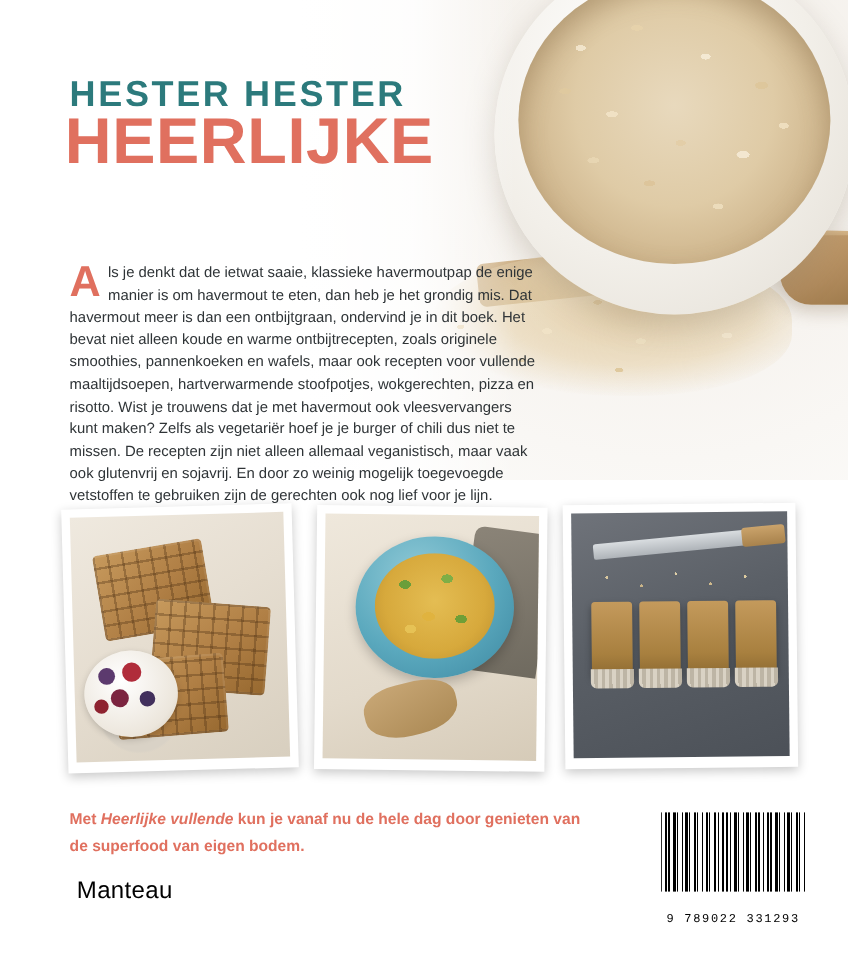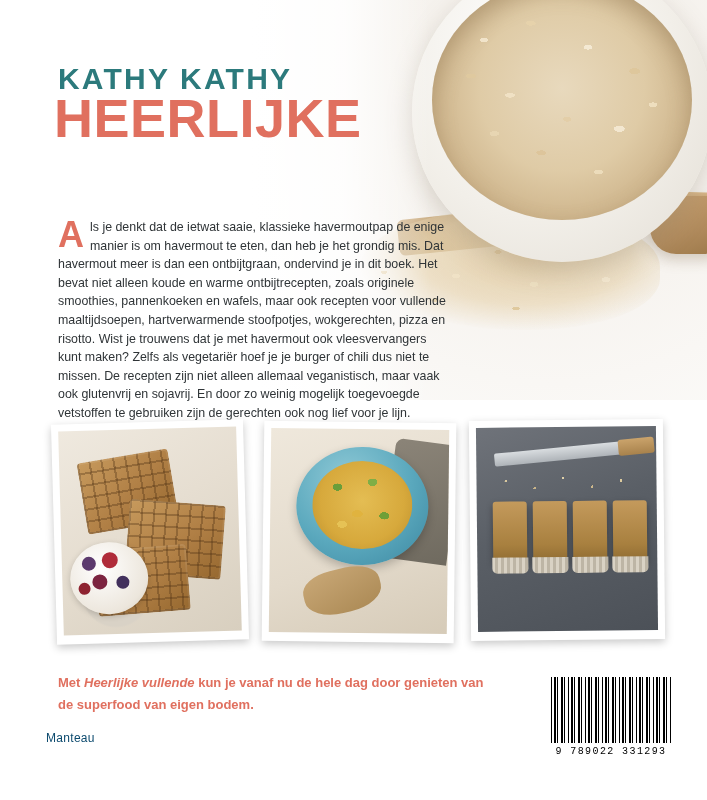--- a/index.html
+++ b/index.html
@@ -331,24 +331,24 @@
     top: 672px;
     width: 430px;
     font-size: 13px;
     line-height: 22px;
     font-weight: bold;
     color: #e0705f;
   }
   .footer-text em { font-style: italic; }
   .publisher {
     position: absolute;
-    left: 46px;
+    left: 64px;
     top: 731px;
-    font-size: 12px;
-    color: #0c4a6e;
+    font-size: 20px;
+    color: #000000;
     letter-spacing: 0.3px;
   }
 
   
   .barcode-box {
     position: absolute;
     left: 545px;
     top: 672px;
     width: 120px;
     height: 92px;
@@ -361,21 +361,21 @@
     background-image: repeating-linear-gradient(
       90deg,
       #000 0 1px, #fff 1px 3px,
       #000 3px 5px, #fff 5px 6px,
       #000 6px 7px, #fff 7px 10px,
       #000 10px 12px, #fff 12px 13px,
       #000 13px 14px, #fff 14px 17px
     );
   }
   .barcode-num {
-    margin-top: 3px;
+    margin-top: 18px;
     font-family: "Liberation Mono", monospace;
     font-size: 10px;
     letter-spacing: 1.4px;
     color: #000;
     text-align: center;
   }
 </style>
 </head>
 <body>
 
@@ -390,21 +390,21 @@
     <div class="scoop-lip"></div>
     <div class="scoop"></div>
     <div class="bowl">
       <div class="bowl-inner">
         <div class="oats-texture"></div>
       </div>
     </div>
     <div class="hero-fade"></div>
   </div>
 
-  <div class="author">KATHY KATHY</div>
+  <div class="author">HESTER HESTER</div>
   <div class="title">
     <span class="line1">HEERLIJKE</span>
   </div>
 
   <div class="blurb">
     <span class="dropcap">A</span><span>ls je denkt dat de ietwat saaie, klassieke havermoutpap de enige manier is om havermout te eten, dan heb je het grondig mis. Dat havermout meer is dan een ontbijtgraan, ondervind je in dit boek. Het bevat niet alleen koude en warme ontbijtrecepten, zoals originele smoothies, pannenkoeken en wafels, maar ook recepten voor vullende maaltijdsoepen, hartverwarmende stoofpotjes, wokgerechten, pizza en risotto. Wist je trouwens dat je met havermout ook vleesvervangers kunt maken? Zelfs als vegetariër hoef je je burger of chili dus niet te missen. De recepten zijn niet alleen allemaal veganistisch, maar vaak ook glutenvrij en sojavrij. En door zo weinig mogelijk toegevoegde vetstoffen te gebruiken zijn de gerechten ook nog lief voor je lijn.</span>
   </div>
 
   <div class="photos">
 

